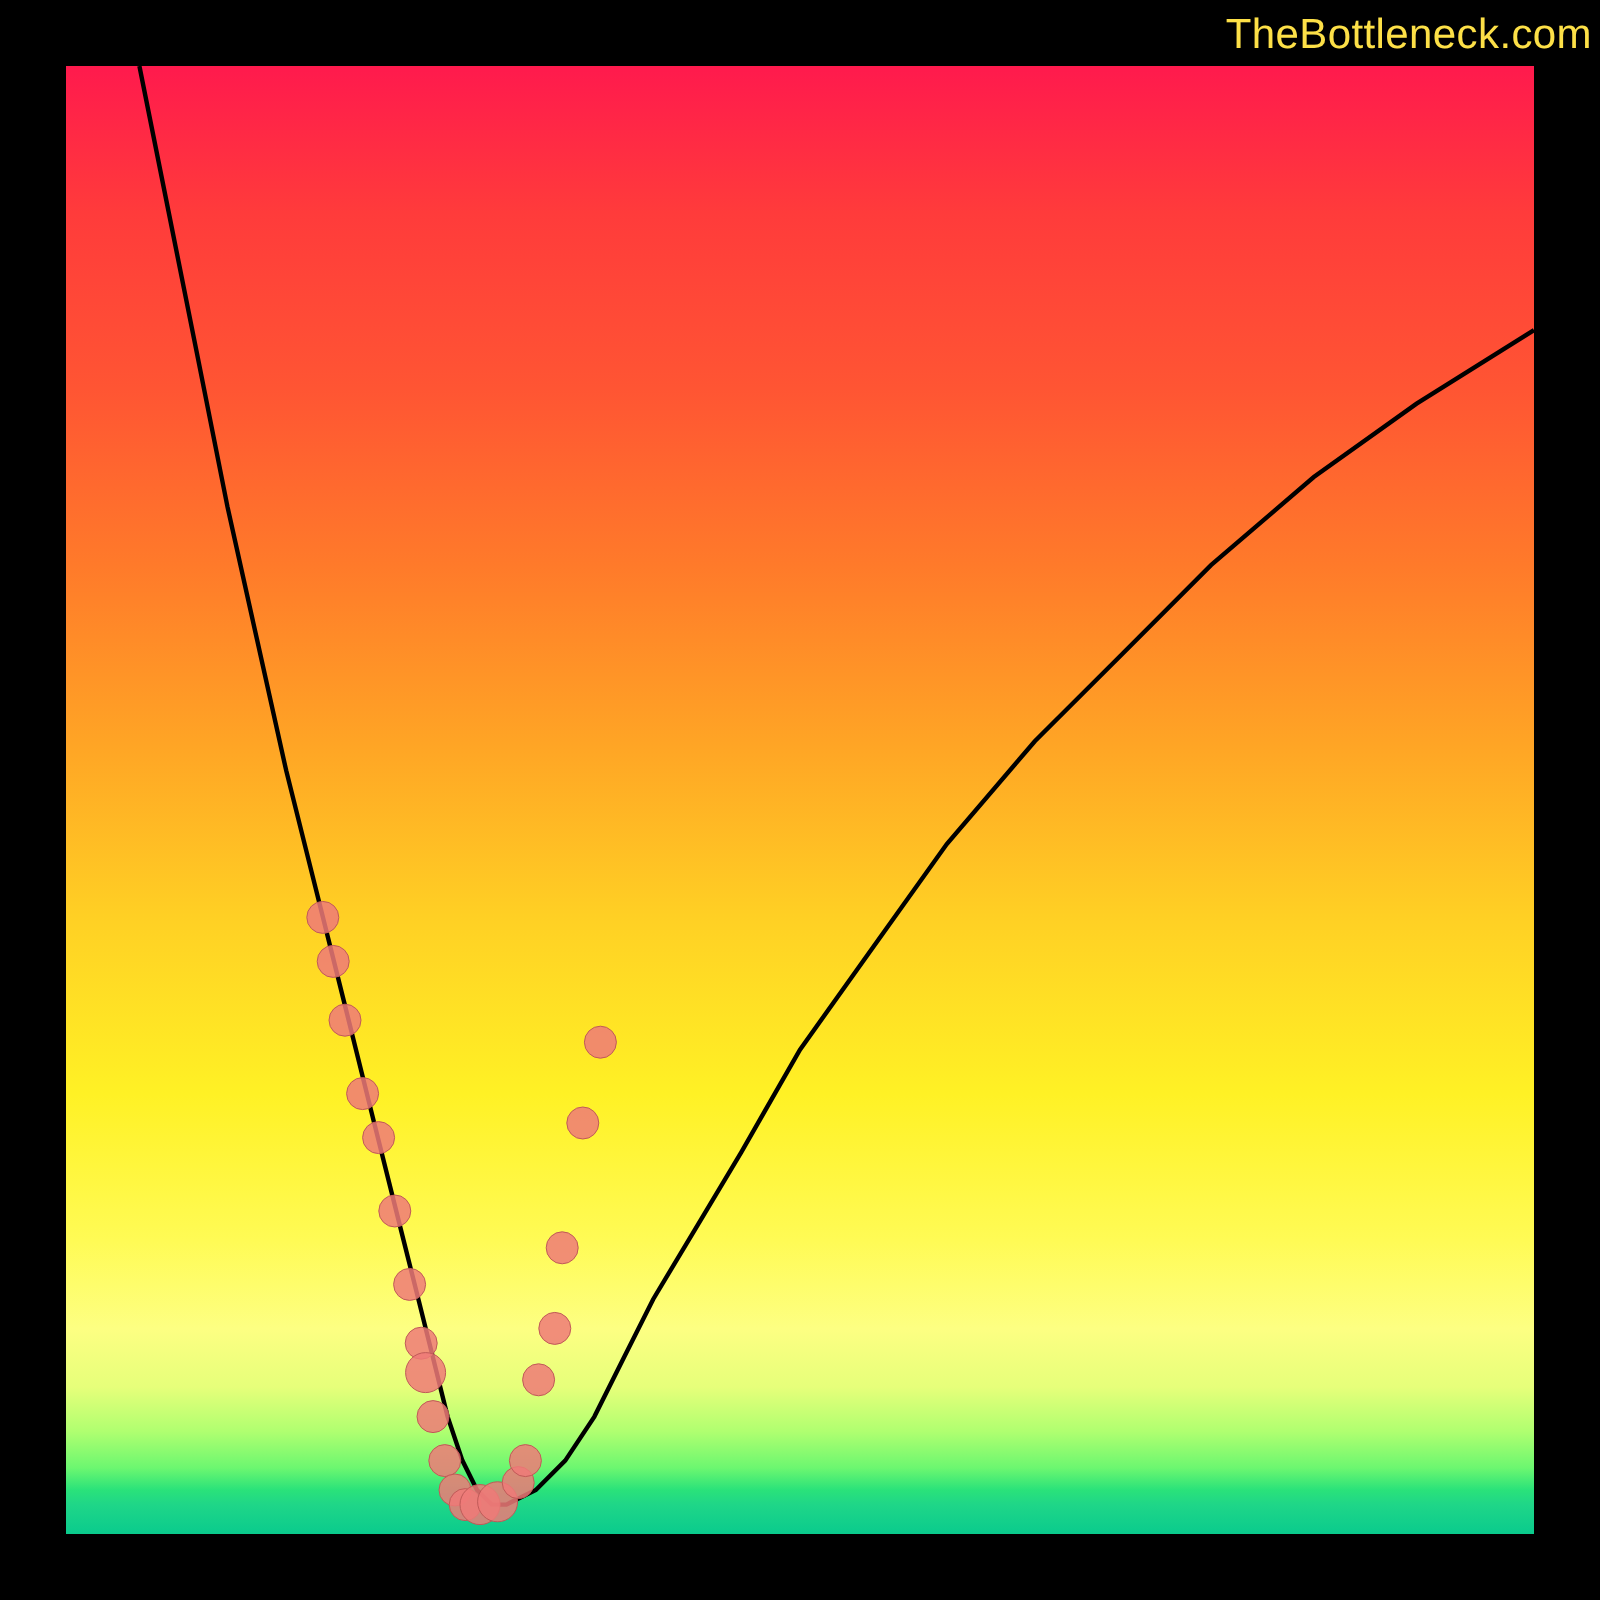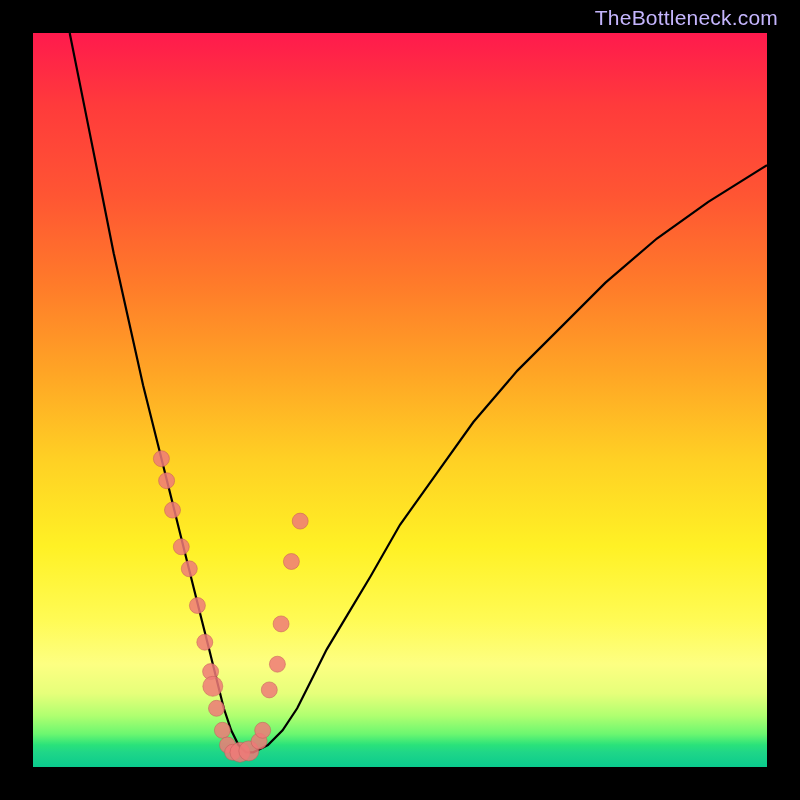--- a/index.html
+++ b/index.html
@@ -40,22 +40,22 @@
       #b0ff70 93%,
       #6cf770 95.5%,
       #2ae27a 97%,
       #1fd688 98%,
       #0acb8d 100%
     );
   }
   .watermark {
     position: absolute;
     top: 6px;
-    right: 22px;
-    color: #c4b5fd;
+    right: 4px;
+    color: #fde047;
     font-size: 21px;
     letter-spacing: 0.2px;
     font-weight: 500;
     user-select: none;
   }
   svg.curve {
     position: absolute;
     left: 0;
     top: 0;
     width: 734px;

